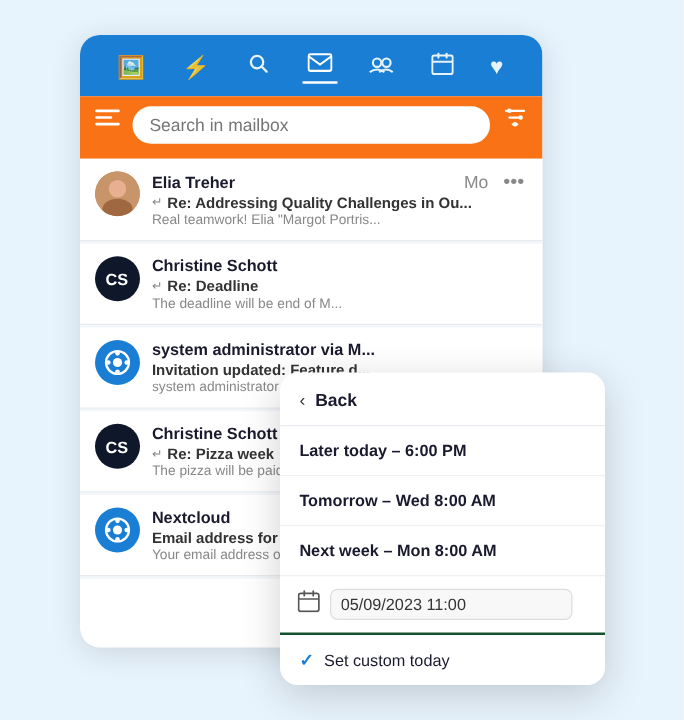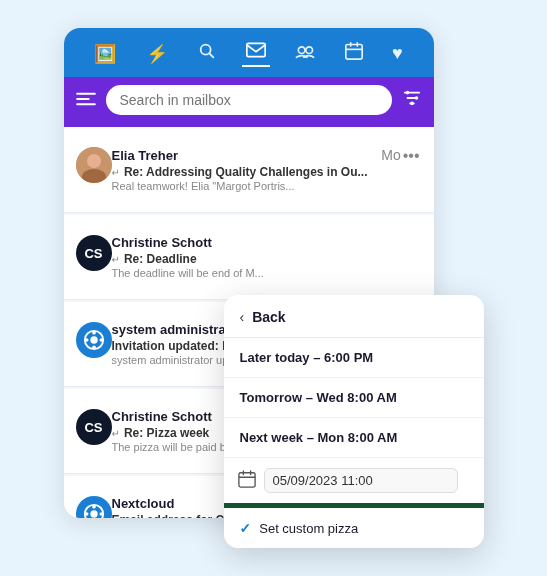--- a/index.html
+++ b/index.html
@@ -47,24 +47,24 @@
       padding: 2px 4px;
       opacity: 0.9;
     }
     .nav-icon.active {
       opacity: 1;
       border-bottom: 2px solid #fff;
     }
 
     
     .search-area {
-      background: #6d28d9;
+      background: #f97316;
       padding: 8px 12px 12px;
       display: flex;
-      align-items: center;
+      align-items: flex-start;
       gap: 10px;
     }
     .menu-icon {
       color: #fff;
       font-size: 18px;
       cursor: pointer;
     }
     .search-box {
       flex: 1;
       background: #fff;
@@ -84,24 +84,25 @@
     
     .email-list {
       background: #f3f6fa;
       flex: 1;
       overflow-y: auto;
     }
 
     .email-item {
       display: flex;
       align-items: flex-start;
-      padding: 20px 12px;
+      padding: 10px 12px;
       border-bottom: 1px solid #e8ecf0;
       background: #fff;
       margin-bottom: 2px;
+      gap: 10px;
       cursor: pointer;
     }
     .email-item.first {
       background: #fff;
     }
 
     .avatar {
       width: 36px;
       height: 36px;
       border-radius: 50%;
@@ -213,21 +214,21 @@
     .snooze-option.selected {
       background: #e8f0fe;
       font-weight: 600;
     }
 
     .snooze-date-row {
       padding: 10px 14px;
       display: flex;
       align-items: center;
       gap: 8px;
-      border-bottom: 5px solid #14532d;
+      border-bottom: 2px solid #14532d;
     }
     .calendar-icon {
       font-size: 16px;
       color: #555;
     }
     .date-input {
       font-size: 13px;
       color: #333;
       border: 1px solid #ddd;
       border-radius: 6px;
@@ -463,17 +464,17 @@
           <line x1="1" y1="8" x2="19" y2="8" stroke="#555" stroke-width="1.5"></line>
           <line x1="6" y1="1" x2="6" y2="5" stroke="#555" stroke-width="1.5" stroke-linecap="round"></line>
           <line x1="14" y1="1" x2="14" y2="5" stroke="#555" stroke-width="1.5" stroke-linecap="round"></line>
         </svg>
       </span>
       <input class="date-input" type="text" value="05/09/2023 11:00" style="">
     </div>
 
     <div class="snooze-label-row">
       <span class="check-icon">✓</span>
-      <span class="custom-snooze-label">Set custom pizza</span>
+      <span class="custom-snooze-label">Set custom today</span>
     </div>
   </div>
 
 </div>
 
 </body></html>

